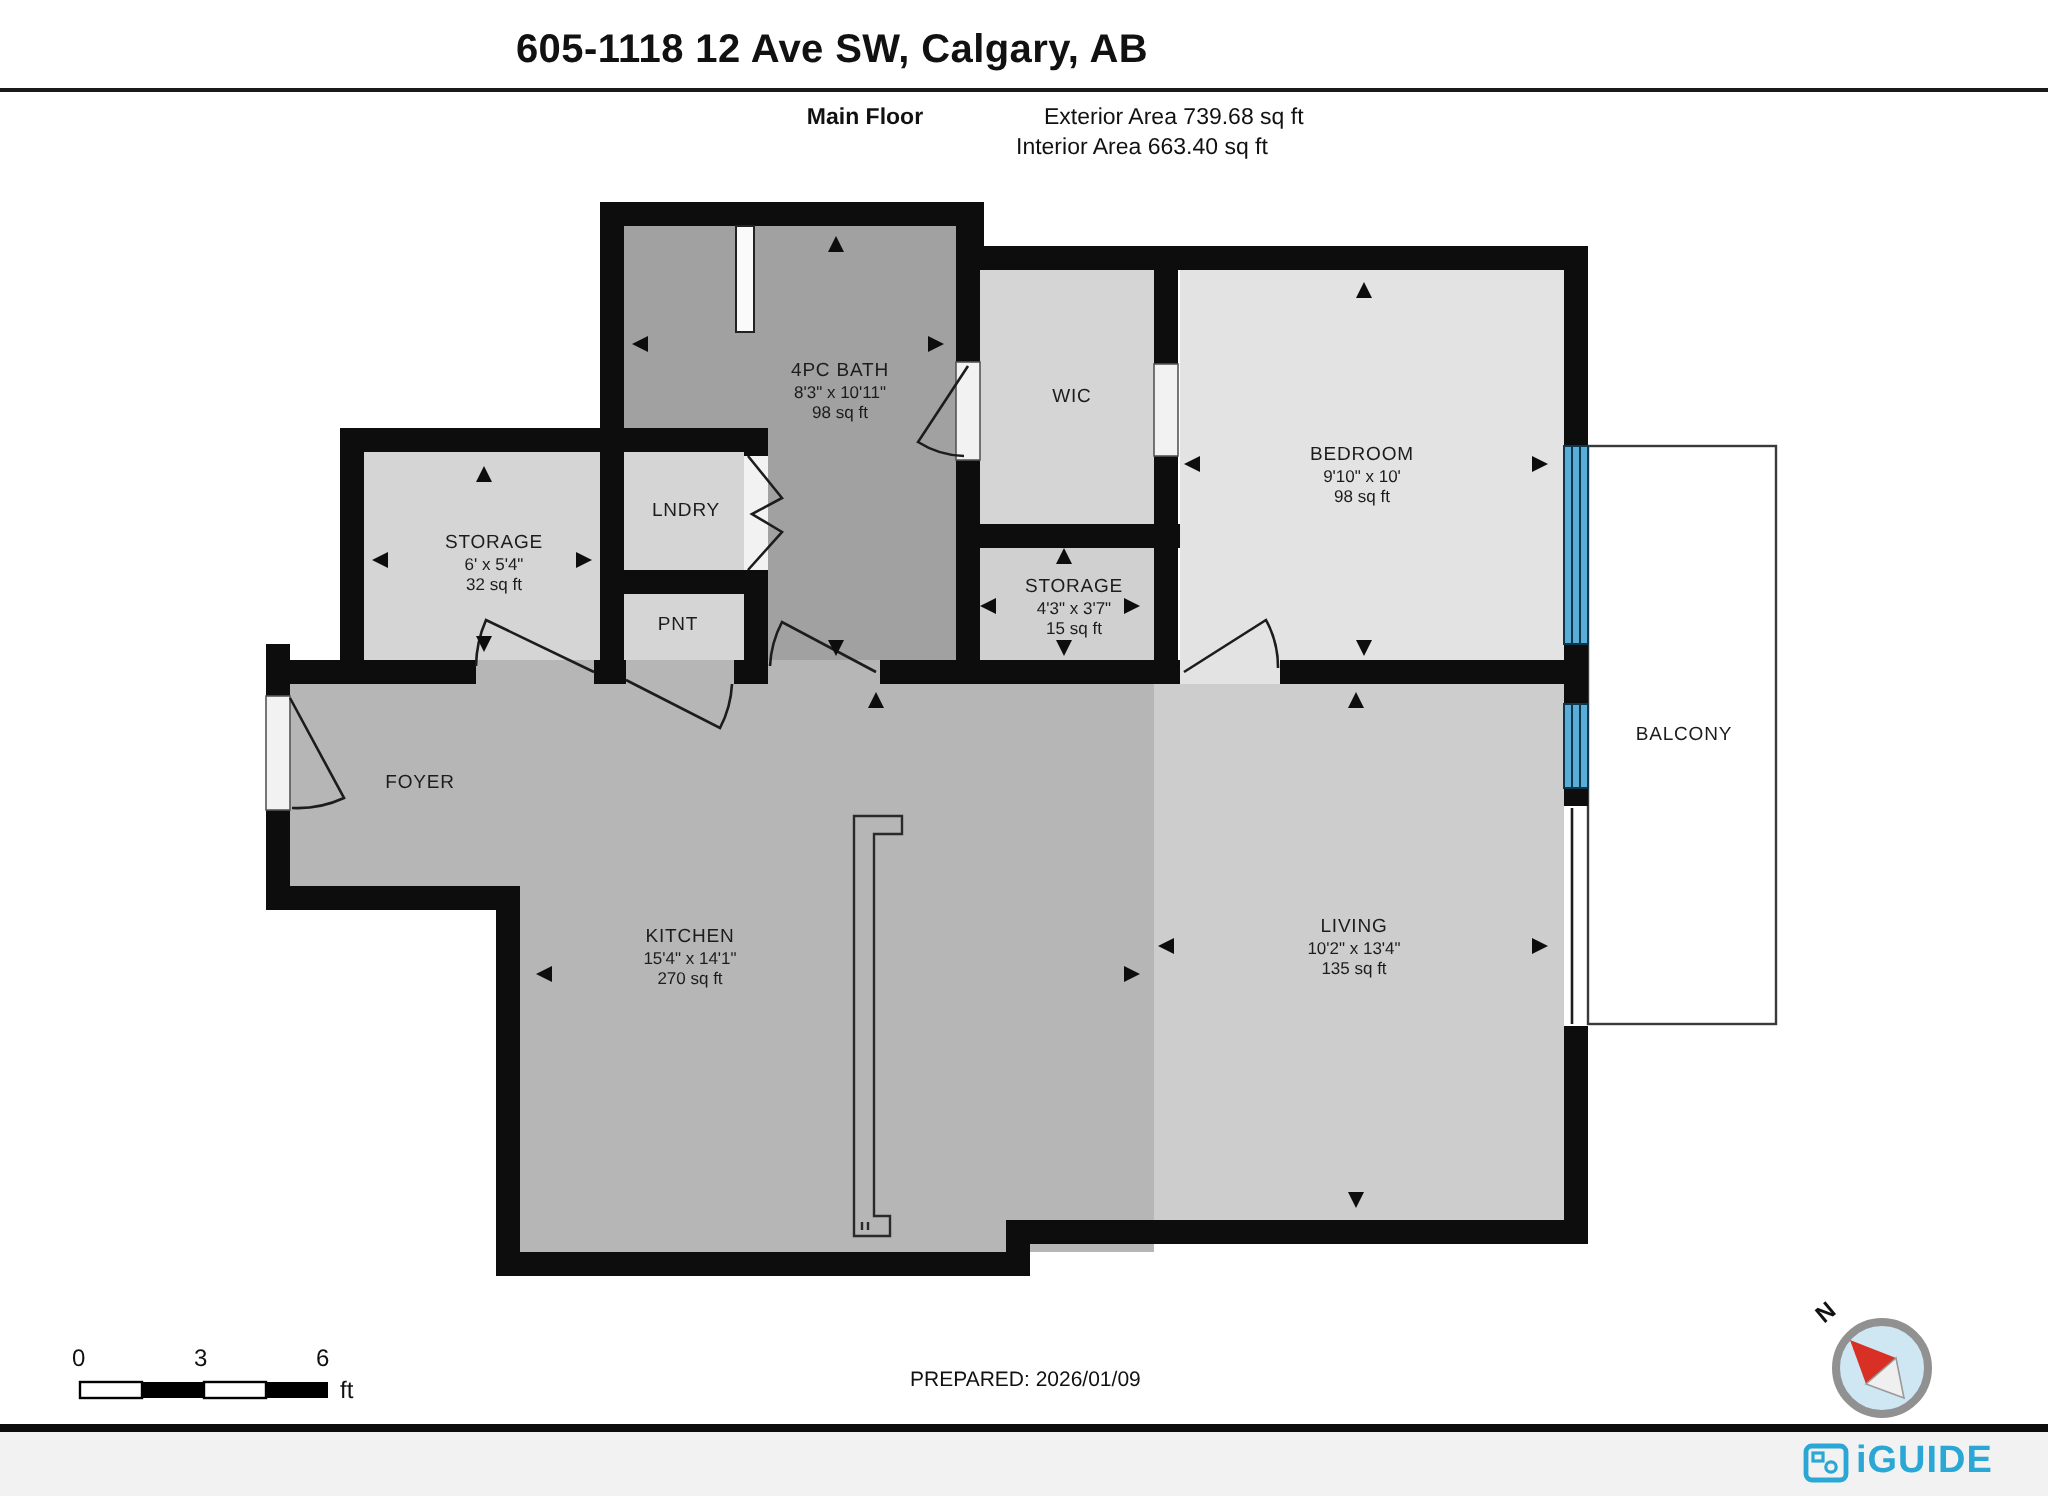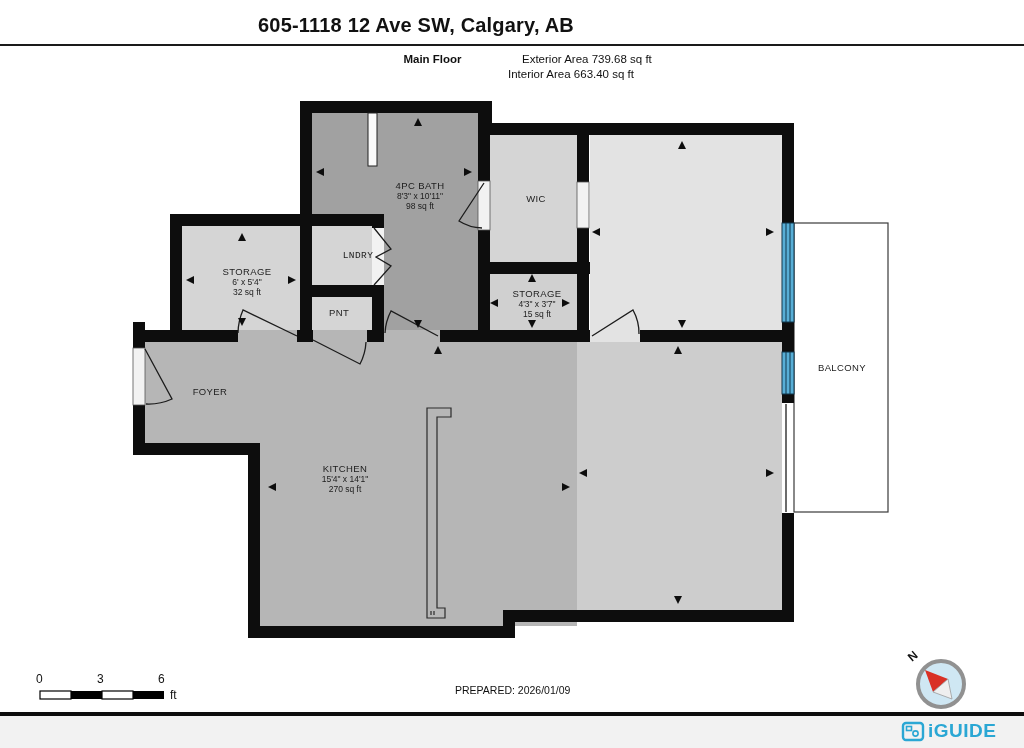--- a/index.html
+++ b/index.html
@@ -162,43 +162,53 @@
   </svg>
 
   <div class="room-label" style="left:350px;top:180px;width:140px;">
     <div class="rn">4PC BATH</div>
     <div class="rd">8'3" x 10'11"</div>
     <div class="rd">98 sq ft</div>
   </div>
   <div class="room-label" style="left:500px;top:193px;width:72px;">
     <div class="rn">WIC</div>
   </div>
+  <div class="room-label" style="left:611px;top:222px;width:140px;">
+    <div class="rn">BEDROOM</div>
+    <div class="rd">9'10" x 10'</div>
+    <div class="rd">98 sq ft</div>
+  </div>
   <div class="room-label" style="left:187px;top:266px;width:120px;">
     <div class="rn">STORAGE</div>
     <div class="rd">6' x 5'4"</div>
     <div class="rd">32 sq ft</div>
   </div>
-  <div class="room-label" style="left:328px;top:250px;width:60px;font-family:Liberation Mono, monospace;">
+  <div class="room-label" style="left:313px;top:250px;width:60px;">
     <div class="rn">LNDRY</div>
   </div>
   <div class="room-label" style="left:309px;top:307px;width:60px;">
     <div class="rn">PNT</div>
   </div>
   <div class="room-label" style="left:492px;top:288px;width:90px;">
     <div class="rn">STORAGE</div>
     <div class="rd">4'3" x 3'7"</div>
     <div class="rd">15 sq ft</div>
   </div>
   <div class="room-label" style="left:170px;top:386px;width:80px;">
     <div class="rn">FOYER</div>
   </div>
   <div class="room-label" style="left:285px;top:463px;width:120px;">
     <div class="rn">KITCHEN</div>
     <div class="rd">15'4" x 14'1"</div>
     <div class="rd">270 sq ft</div>
+  </div>
+  <div class="room-label" style="left:617px;top:458px;width:120px;">
+    <div class="rn">LIVING</div>
+    <div class="rd">10'2" x 13'4"</div>
+    <div class="rd">135 sq ft</div>
   </div>
   <div class="room-label" style="left:802px;top:362px;width:80px;">
     <div class="rn">BALCONY</div>
   </div>
 
   <div id="scale-ticks">
     <span class="abs" style="left:36px;top:672px;">0</span>
     <span class="abs" style="left:97px;top:672px;">3</span>
     <span class="abs" style="left:158px;top:672px;">6</span>
     <span class="abs" id="scale-unit" style="left:170px;top:688px;">ft</span>

